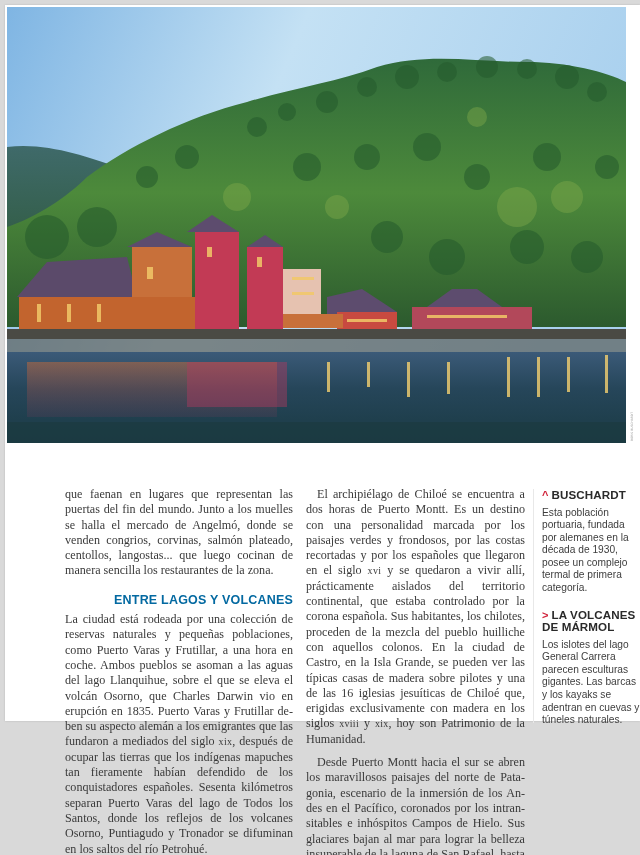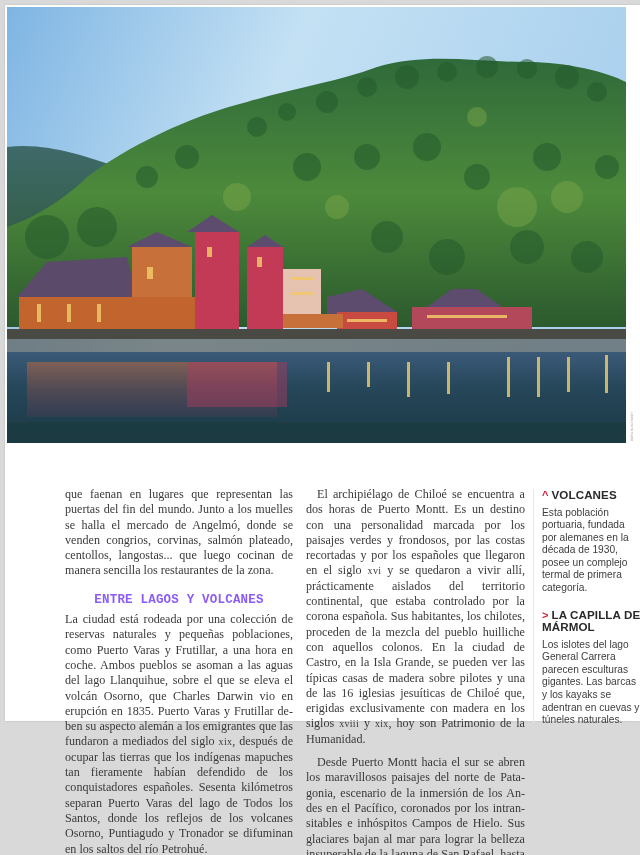--- a/index.html
+++ b/index.html
@@ -53,26 +53,26 @@
       color: #3a3a3a;
       text-align: justify;
       hyphens: manual;
     }
     .col1 { left: 60px; top: 482px; width: 228px; }
     .col2 { left: 301px; top: 482px; width: 219px; }
     .col p { margin: 0; }
     .col p.indent { text-indent: 11px; }
     .col p + p { margin-top: 8px; }
     .subhead {
-      font-family: Liberation Mono, monospace;
+      font-family: Liberation Sans, sans-serif;
       font-size: 12.5px;
       letter-spacing: 0.2px;
-      color: #8b5cf6;
+      color: #0369a1;
       margin: 14px 0 4px 0;
-      text-align: center;
+      text-align: right;
     }
     .sc { font-size: 10px; letter-spacing: 0.3px; }
     
     .divider {
       position: absolute;
       left: 528px;
       top: 484px;
       width: 1px;
       height: 234px;
       background: #e8e8e8;
@@ -237,22 +237,22 @@
   </div>
 
   <div class="col col2">
     <p class="indent"><span>El archipiélago de Chiloé se encuentra a dos horas de Puerto Montt. Es un destino con una personalidad marcada por los paisajes verdes y frondosos, por las costas recortadas y por los españoles que llegaron en el siglo </span><span class="sc">xvi</span><span> y se quedaron a vivir allí, prácticamente aislados del territorio continental, que estaba controlado por la corona española. Sus ha­bitantes, los chilotes, proceden de la mezcla del pueblo huilliche con aquellos colonos. En la ciudad de Castro, en la Isla Grande, se pueden ver las típicas casas de madera so­bre pilotes y una de las 16 iglesias jesuíticas de Chiloé que, erigidas exclusivamente con madera en los siglos </span><span class="sc">xviii</span><span> y </span><span class="sc">xix</span><span>, hoy son Pa­trimonio de la Humanidad.</span></p>
     <p class="indent">Desde Puerto Montt hacia el sur se abren los maravillosos paisajes del norte de Pata­gonia, escenario de la inmersión de los An­des en el Pacífico, coronados por los intran­sitables e inhóspitos Campos de Hielo. Sus glaciares bajan al mar para lograr la belleza insuperable de la laguna de San Rafael, hasta la que se puede navegar desde Puerto Montt.</p>
   </div>
 
   <div class="divider"></div>
   <div class="sidebar">
     <div class="sb-item">
-      <div class="sb-title"><span class="sb-icon">^</span><span>VOLCANES</span></div>
+      <div class="sb-title"><span class="sb-icon">^</span><span>BUSCHARDT</span></div>
       <div class="sb-text">Esta población portuaria, fundada por alemanes en la década de 1930, posee un complejo termal de primera categoría.</div>
     </div>
     <div class="sb-item">
-      <div class="sb-title"><span class="sb-icon">&gt;</span><span>LA CAPILLA DE MÁRMOL</span></div>
+      <div class="sb-title"><span class="sb-icon">&gt;</span><span>LA VOLCANES DE MÁRMOL</span></div>
       <div class="sb-text">Los islotes del lago General Carrera parecen esculturas gigantes. Las barcas y los kayaks se adentran en cuevas y túneles naturales.</div>
     </div>
   </div>
 
 </div>
 
 </body></html>

